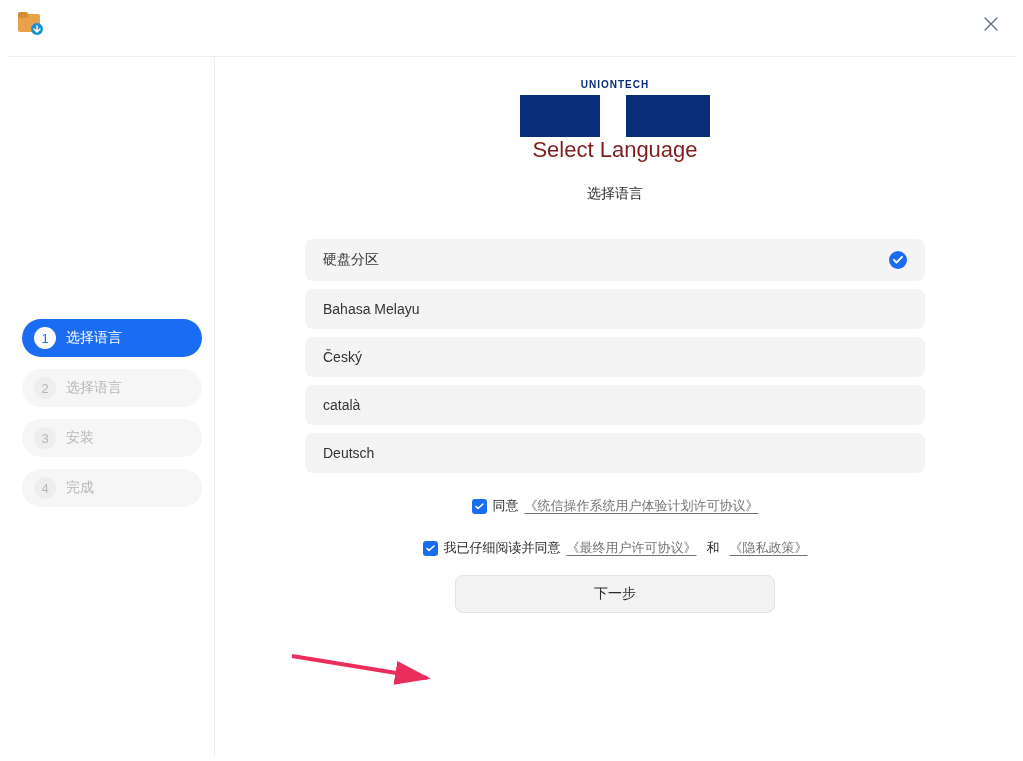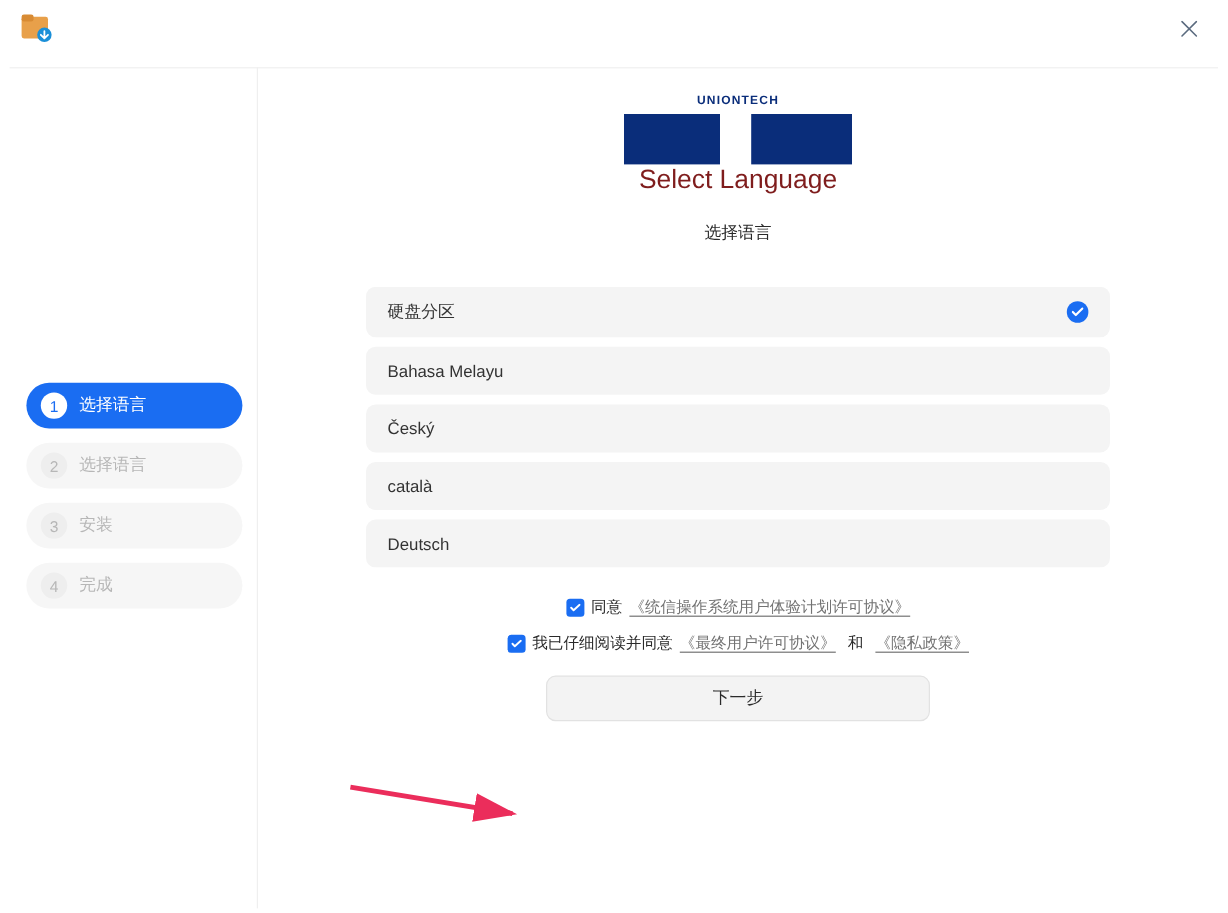--- a/index.html
+++ b/index.html
@@ -171,21 +171,21 @@
     border-radius: 50%;
     background: #1a6df2;
     display: flex;
     align-items: center;
     justify-content: center;
   }
   .agreements {
     margin-top: 24px;
     display: flex;
     flex-direction: column;
-    gap: 12px;
+    gap: 24px;
     font-size: 13px;
     position: relative;
   }
   .agree-row {
     display: flex;
     align-items: center;
     gap: 6px;
     justify-content: center;
   }
   .checkbox {

